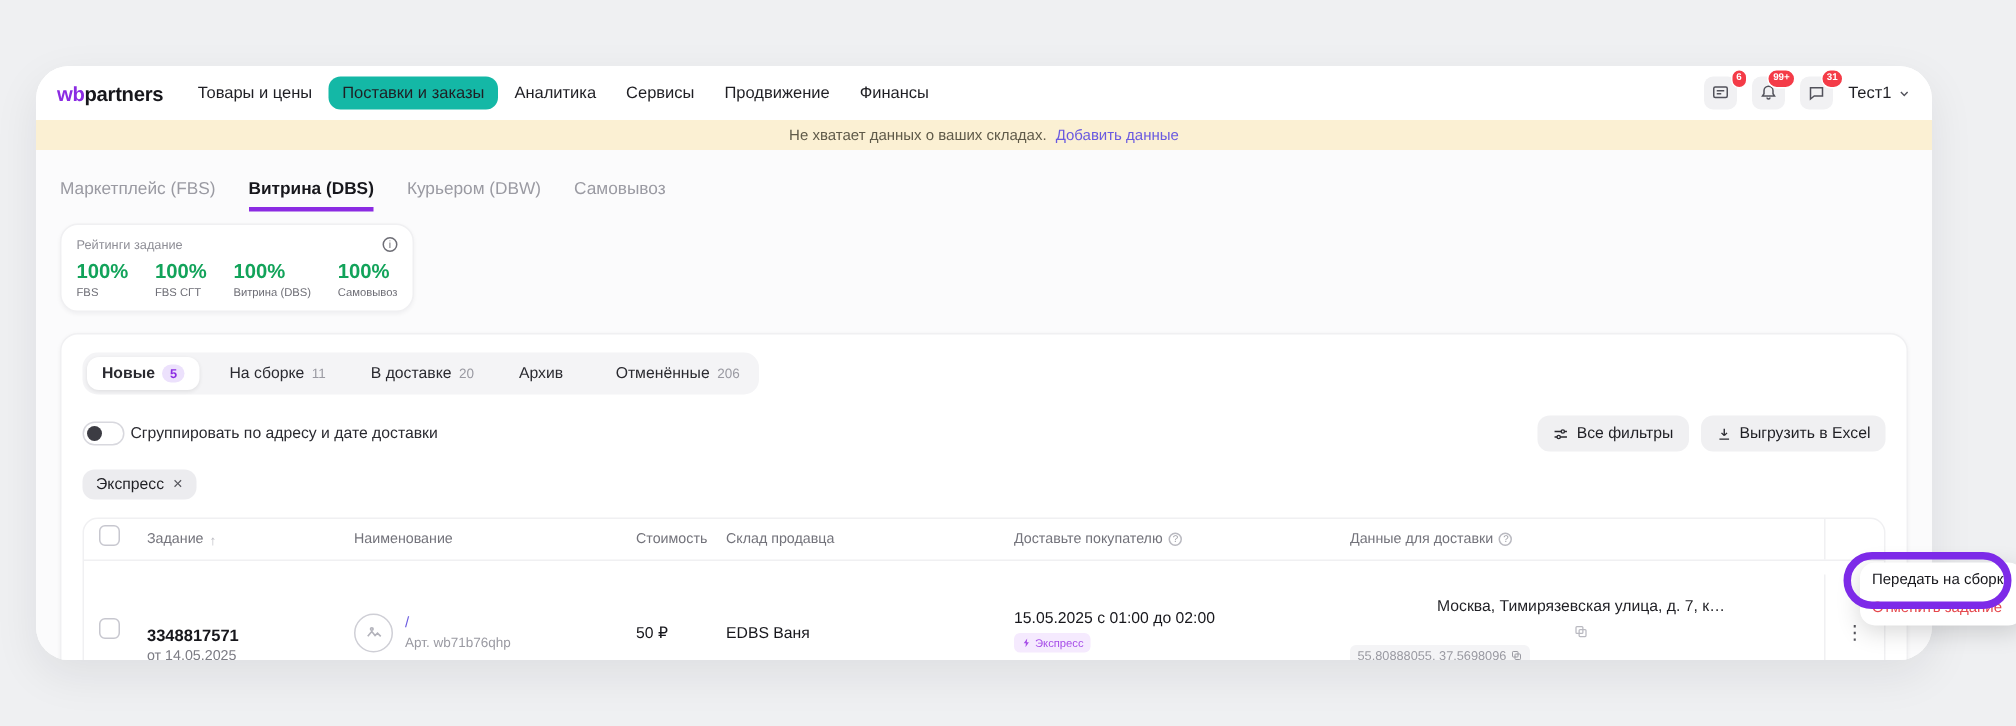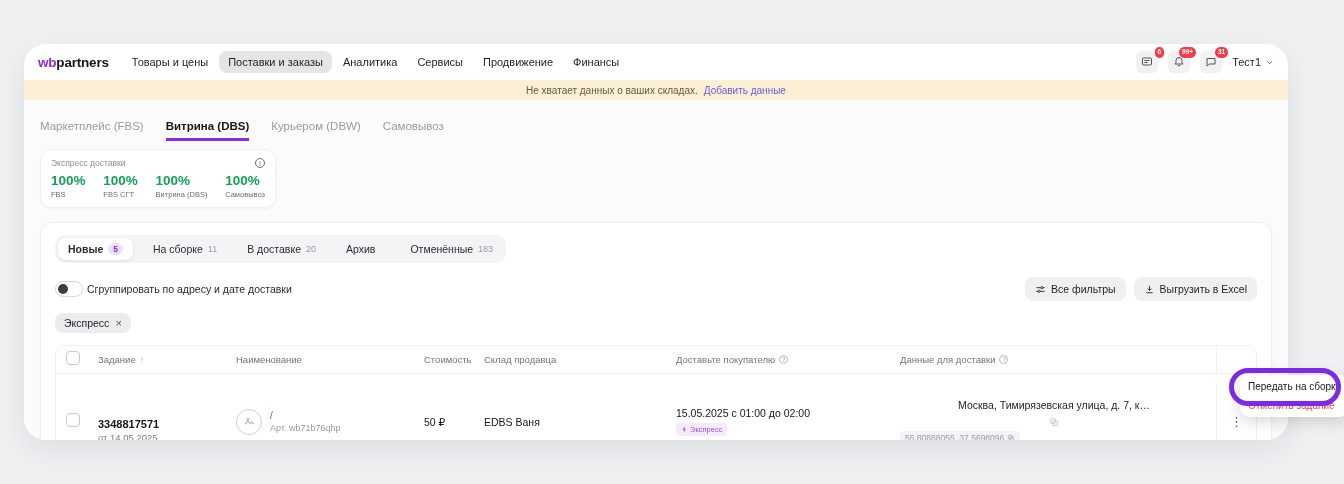--- a/index.html
+++ b/index.html
@@ -11,21 +11,21 @@
   .window { position:absolute; left:24px; top:44px; width:1264px; height:396px;
             background:#fff; border-radius:22px; box-shadow:0 10px 30px rgba(20,20,40,.08); overflow:hidden; }
 
   
   .nav { display:flex; align-items:center; height:36px; padding:0 14px; gap:14px; background:#fff; }
   .logo { font-size:13.5px; font-weight:bold; letter-spacing:-.2px; cursor:pointer; white-space:nowrap; }
   .logo-wb { color:#8b2be2; }
   .logo-rest { color:#17171c; }
   .nav-items { display:flex; gap:2px; flex:1; }
   .nav-item { font-size:11px; color:#1f1f24; padding:5px 9px; border-radius:8px; white-space:nowrap; cursor:pointer; }
-  .nav-item.active { background:#e5e5e5; }
+  .nav-item.active { background:#14b8a6; }
   .nav-right { display:flex; align-items:center; gap:10px; margin-left:auto; }
   .icon-btn { position:relative; width:22px; height:22px; border-radius:6px; background:#f1f1f3;
               display:flex; align-items:center; justify-content:center; cursor:pointer; }
   .nbadge { position:absolute; top:-5px; right:-7px; background:#f43b47; color:#fff; font-size:6.5px;
             line-height:1; padding:2px 3px; border-radius:7px; border:1.5px solid #fff; font-weight:bold; }
   .user { display:flex; align-items:center; gap:4px; font-size:11px; cursor:pointer; white-space:nowrap; }
 
   
   .banner { height:20px; background:#fbf0d3; display:flex; justify-content:center; align-items:center;
             gap:6px; font-size:10px; color:#5f5a49; }
@@ -179,21 +179,21 @@
 
       <div class="page-tabs">
         <div class="page-tab">Маркетплейс (FBS)</div>
         <div class="page-tab active">Витрина (DBS)</div>
         <div class="page-tab">Курьером (DBW)</div>
         <div class="page-tab">Самовывоз</div>
       </div>
 
       <section class="ratings-card">
         <div class="ratings-head">
-          <span>Экспресс доставки</span>
+          <span>Рейтинги задание</span>
           <span class="circle-i">i</span>
         </div>
         <div class="ratings-grid">
           <div class="rating">
             <div class="rating-value">100%</div>
             <div class="rating-label">FBS</div>
           </div>
           <div class="rating">
             <div class="rating-value">100%</div>
             <div class="rating-label">FBS СГТ</div>
@@ -224,21 +224,21 @@
           <div class="status-tab">
             <span>В доставке</span>
             <span class="count">20</span>
           </div>
           <div class="status-tab">
             <span>Архив</span>
             <span class="count"></span>
           </div>
           <div class="status-tab">
             <span>Отменённые</span>
-            <span class="count">183</span>
+            <span class="count">206</span>
           </div>
         </div>
 
         
         <div class="controls-row">
           <div class="toggle-wrap">
             <span class="toggle">
                 <span class="knob"></span>
               </span>
             <span class="toggle-label">Сгруппировать по адресу и дате доставки</span>

